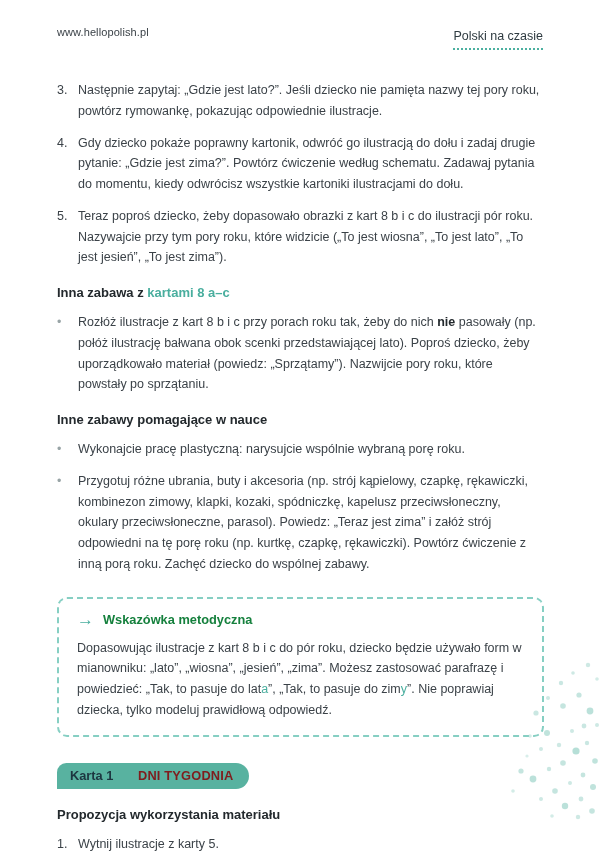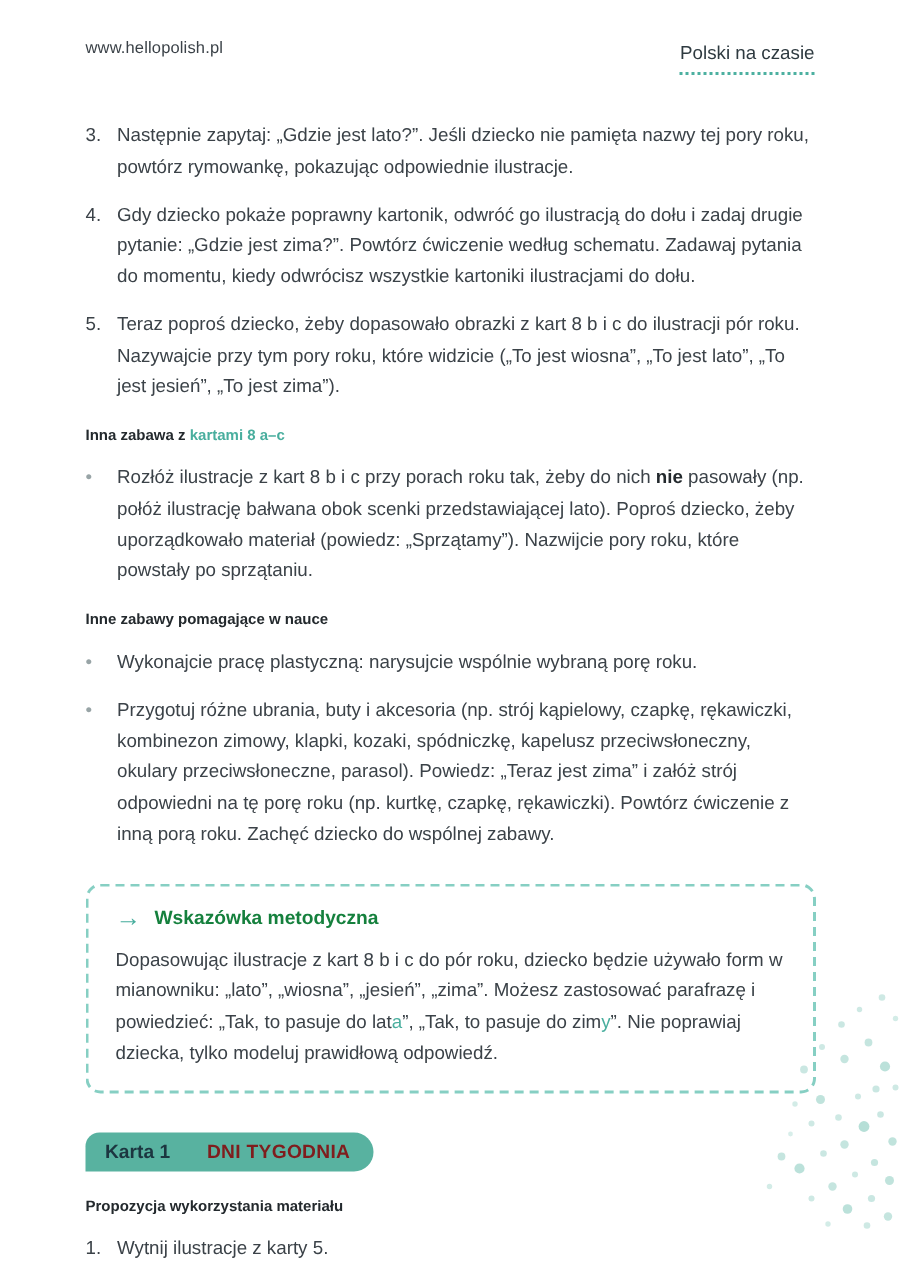--- a/index.html
+++ b/index.html
@@ -26,21 +26,21 @@
   
   .content { padding: 0 56px 0 57px; margin-top: 30px; }
 
   
   .row { display: flex; margin-bottom: 11px; }
   .row .num { flex: 0 0 21px; font-size: 12.5px; line-height: 1.66; color: #3b4248; }
   .row .bul { flex: 0 0 21px; font-size: 12.5px; line-height: 1.66; color: #98a4a6; }
   .row .txt { flex: 1; font-size: 12.5px; line-height: 1.66; text-align: left; }
 
   .h-bold {
-    font-size: 10px; font-weight: 700; color: #23292d;
+    font-size: 13px; font-weight: 700; color: #23292d;
     margin: 17px 0 12px 0;
   }
   .accent-link { color: #49ae9e; font-weight: 700; }
   b.inline-strong { font-weight: 700; color: #23292d; margin-top: 32px; }
 
   
   .tipbox {
     margin: 22px 0 0 0;
     border: 2px dashed #86cfc3;
     border-radius: 10px;

